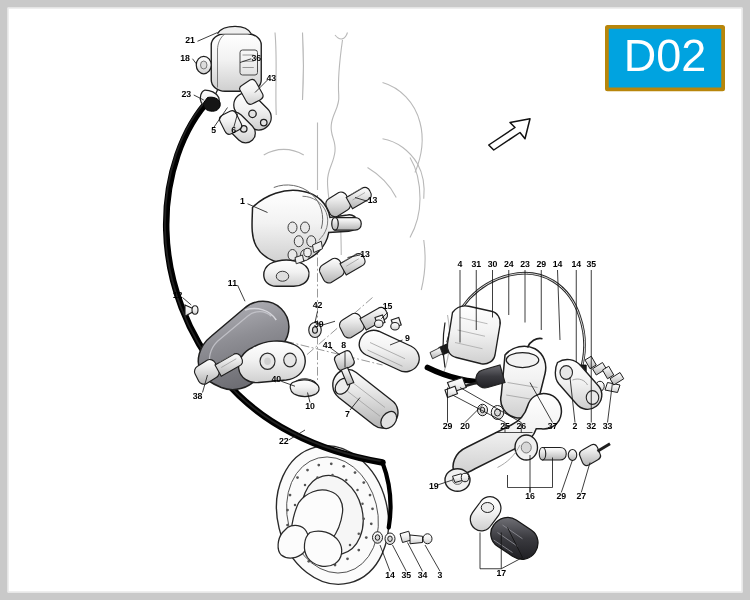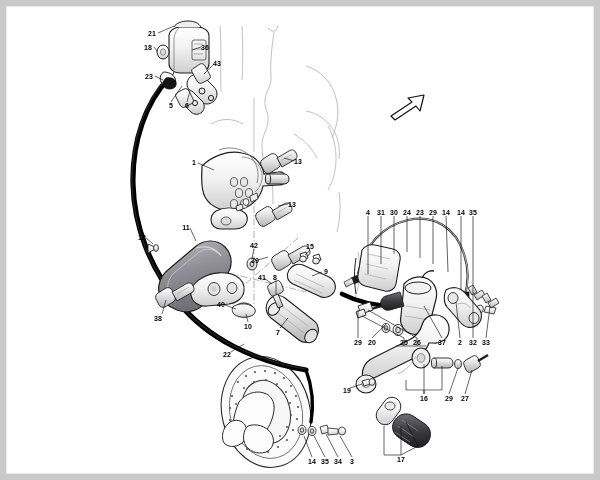--- a/index.html
+++ b/index.html
@@ -518,14 +518,17 @@
       <div class="lbl" style="left: 443px; top: 392px;">29</div>
       <div class="lbl" style="left: 459px; top: 392px;">27</div>
       <div class="lbl" style="left: 341px; top: 384px;">19</div>
       <div class="lbl" style="left: 306px; top: 455px;">14</div>
       <div class="lbl" style="left: 319px; top: 455px;">35</div>
       <div class="lbl" style="left: 332px; top: 455px;">34</div>
       <div class="lbl" style="left: 346px; top: 455px;">3</div>
       <div class="lbl" style="left: 395px; top: 453px;">17</div>
     </div>
 
+  <div id="badge">
+    <span class="txt">D02</span>
+  </div>
 
 </div>
 
 </body></html>

